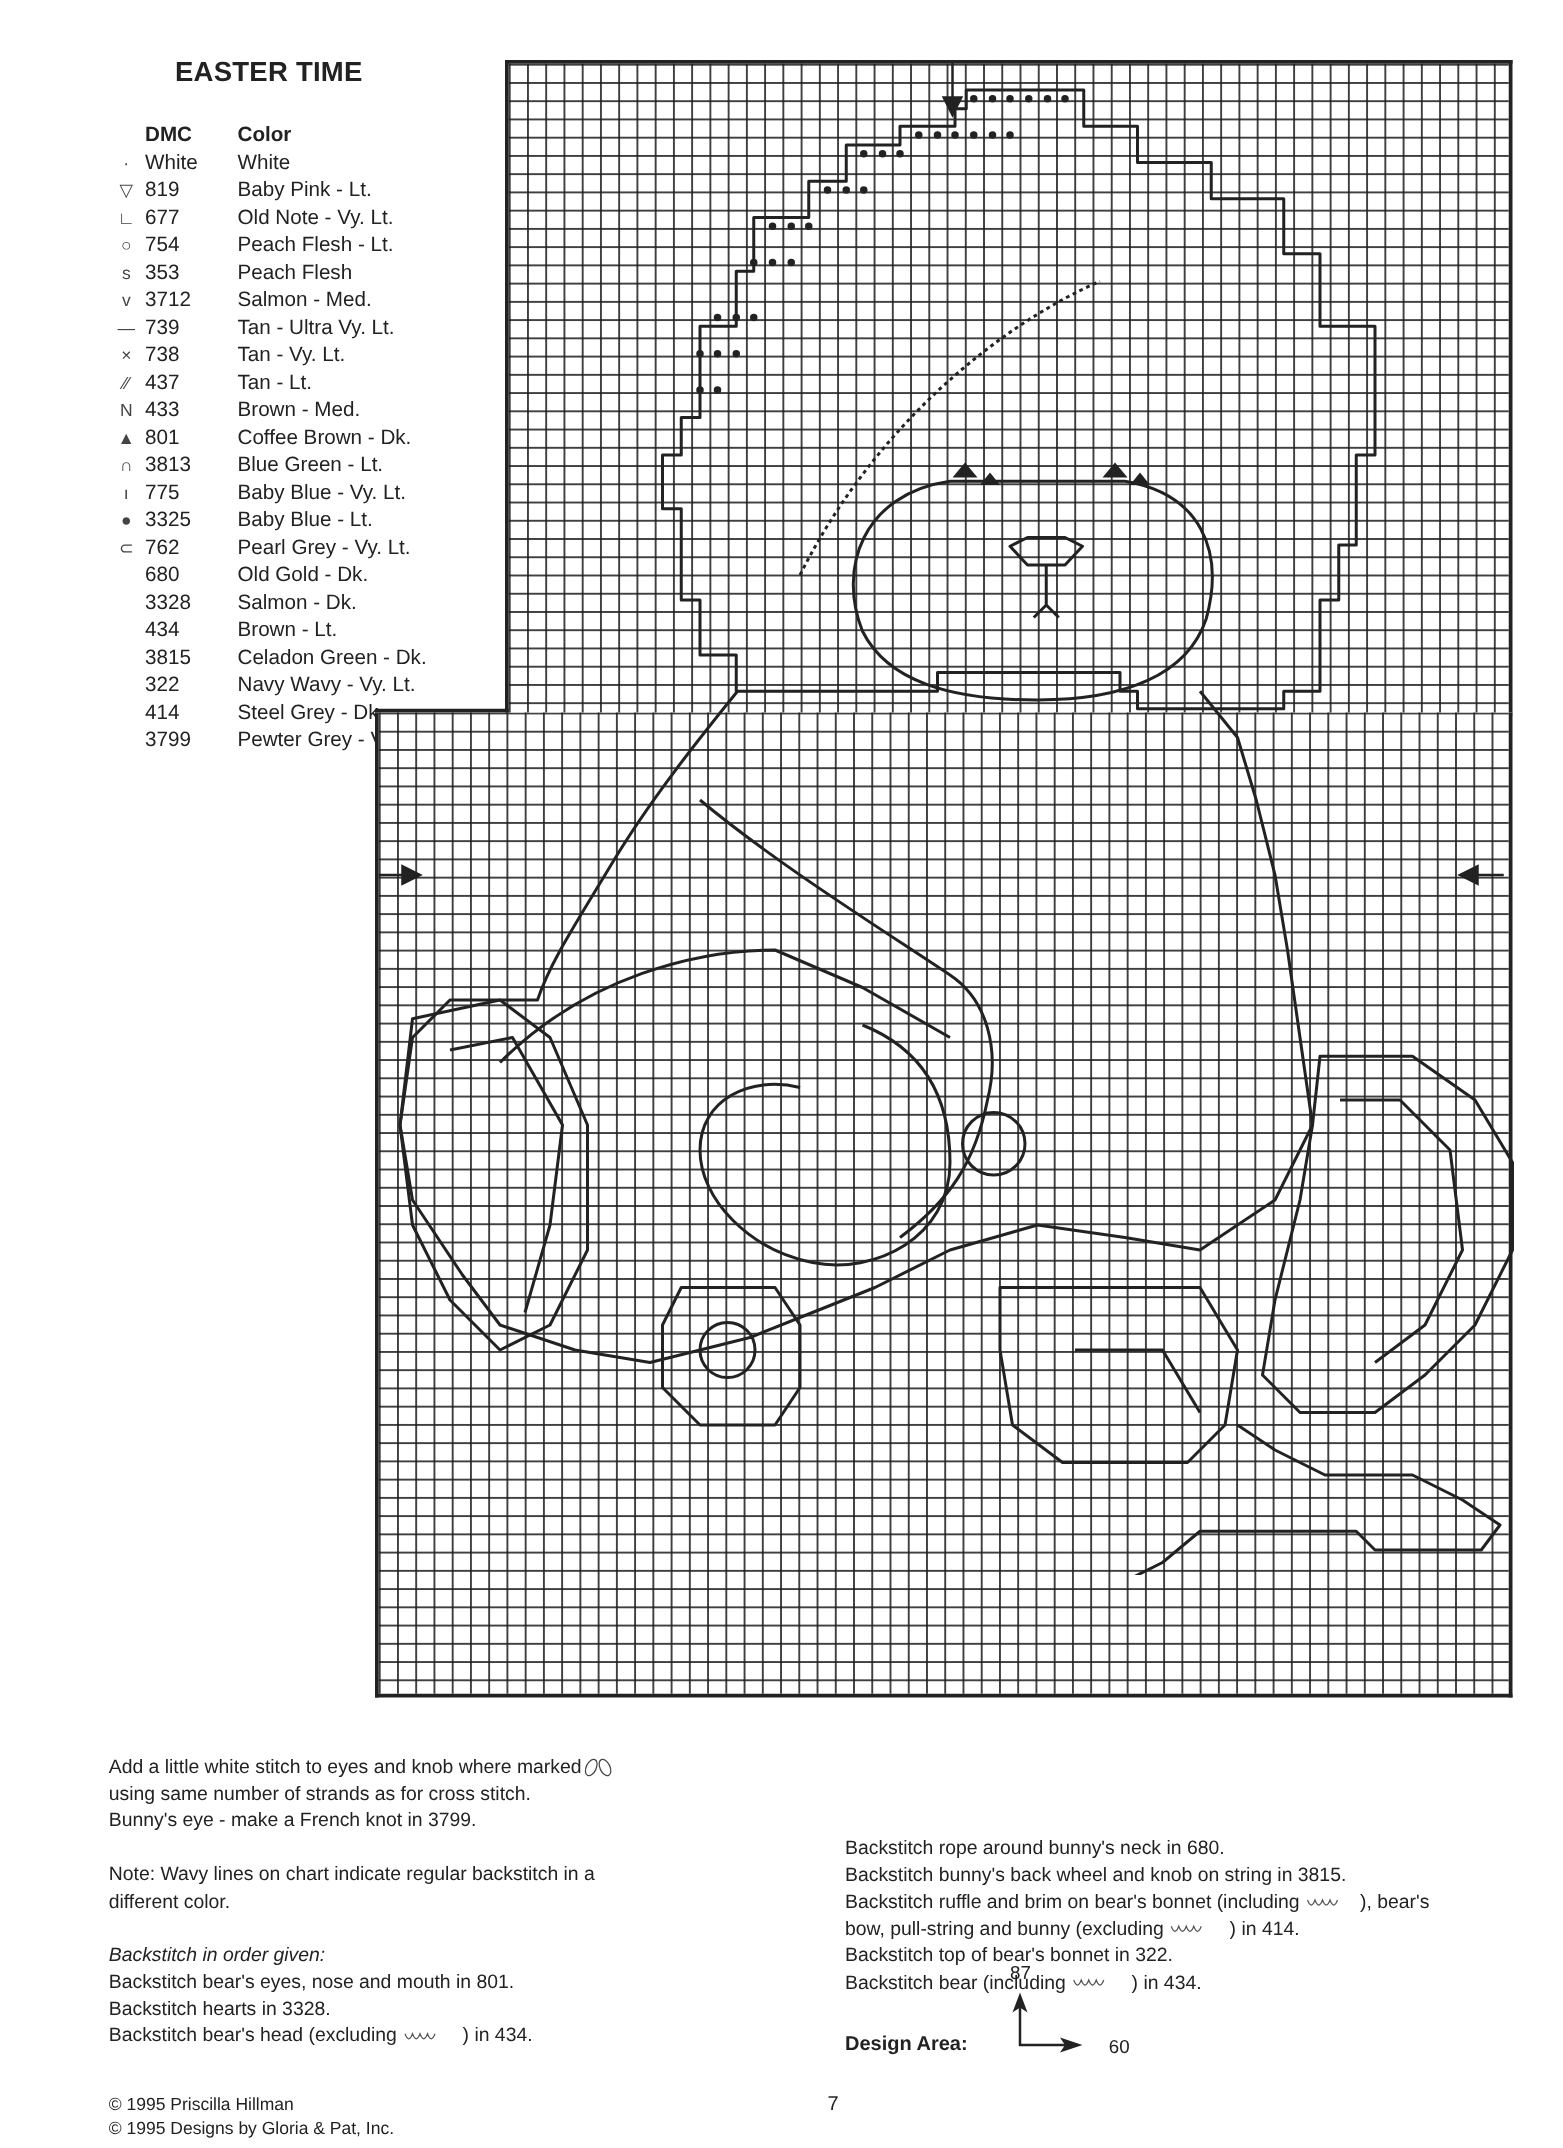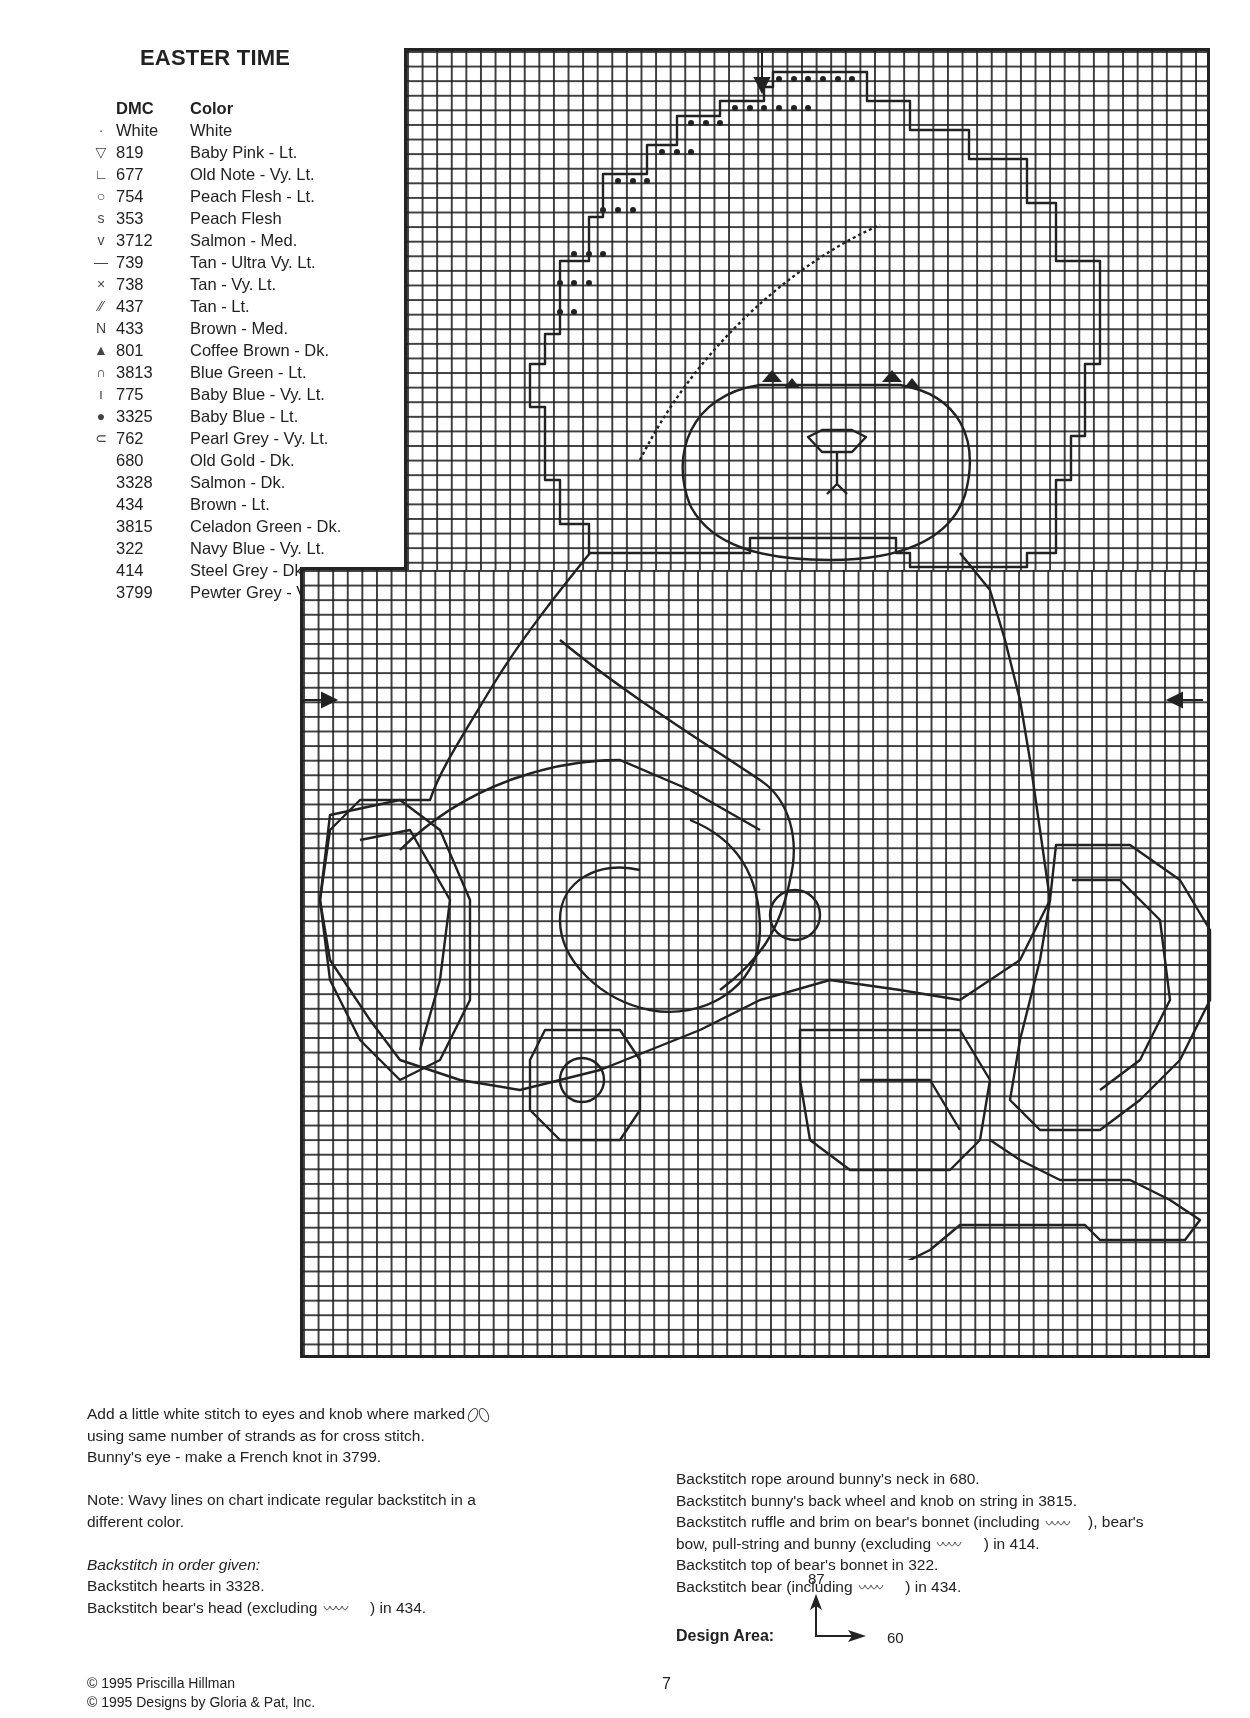--- a/index.html
+++ b/index.html
@@ -158,21 +158,21 @@
         <span class="k-col">Brown - Lt.</span>
       </div>
       <div class="key-row">
         <span class="k-sym"></span>
         <span class="k-dmc">3815</span>
         <span class="k-col">Celadon Green - Dk.</span>
       </div>
       <div class="key-row">
         <span class="k-sym"></span>
         <span class="k-dmc">322</span>
-        <span class="k-col">Navy Blue - Vy. Lt.</span>
+        <span class="k-col">Navy Wavy - Vy. Lt.</span>
       </div>
       <div class="key-row">
         <span class="k-sym"></span>
         <span class="k-dmc">414</span>
         <span class="k-col">Steel Grey - Dk.</span>
       </div>
       <div class="key-row">
         <span class="k-sym"></span>
         <span class="k-dmc">3799</span>
         <span class="k-col">Pewter Grey - Vy. Dk.</span>
@@ -280,20 +280,21 @@
         <ellipse cx="19" cy="8" rx="4" ry="7" transform="rotate(-25 19 8)" fill="none" stroke="#444" stroke-width="1"></ellipse>
       </svg>
   </p>
   <p>using same number of strands as for cross stitch.</p>
   <p>Bunny's eye - make a French knot in 3799.</p>
   <div class="gap"></div>
   <p>Note: Wavy lines on chart indicate regular backstitch in a</p>
   <p>different color.</p>
   <div class="gap"></div>
   <p class="italic">Backstitch in order given:</p>
+  <p>Backstitch bear's eyes, nose and mouth in 801.</p>
   <p>Backstitch hearts in 3328.</p>
   <p>
     <span>Backstitch bear's head (excluding</span>
     <svg class="wavy" viewBox="0 0 44 12">
         <path d="M2,4 q3,8 6,0 q3,8 6,0 q3,8 6,0 q3,8 6,0" fill="none" stroke="#555" stroke-width="1"></path>
       </svg>
     <span>) in 434.</span>
   </p>
 </div>
 

